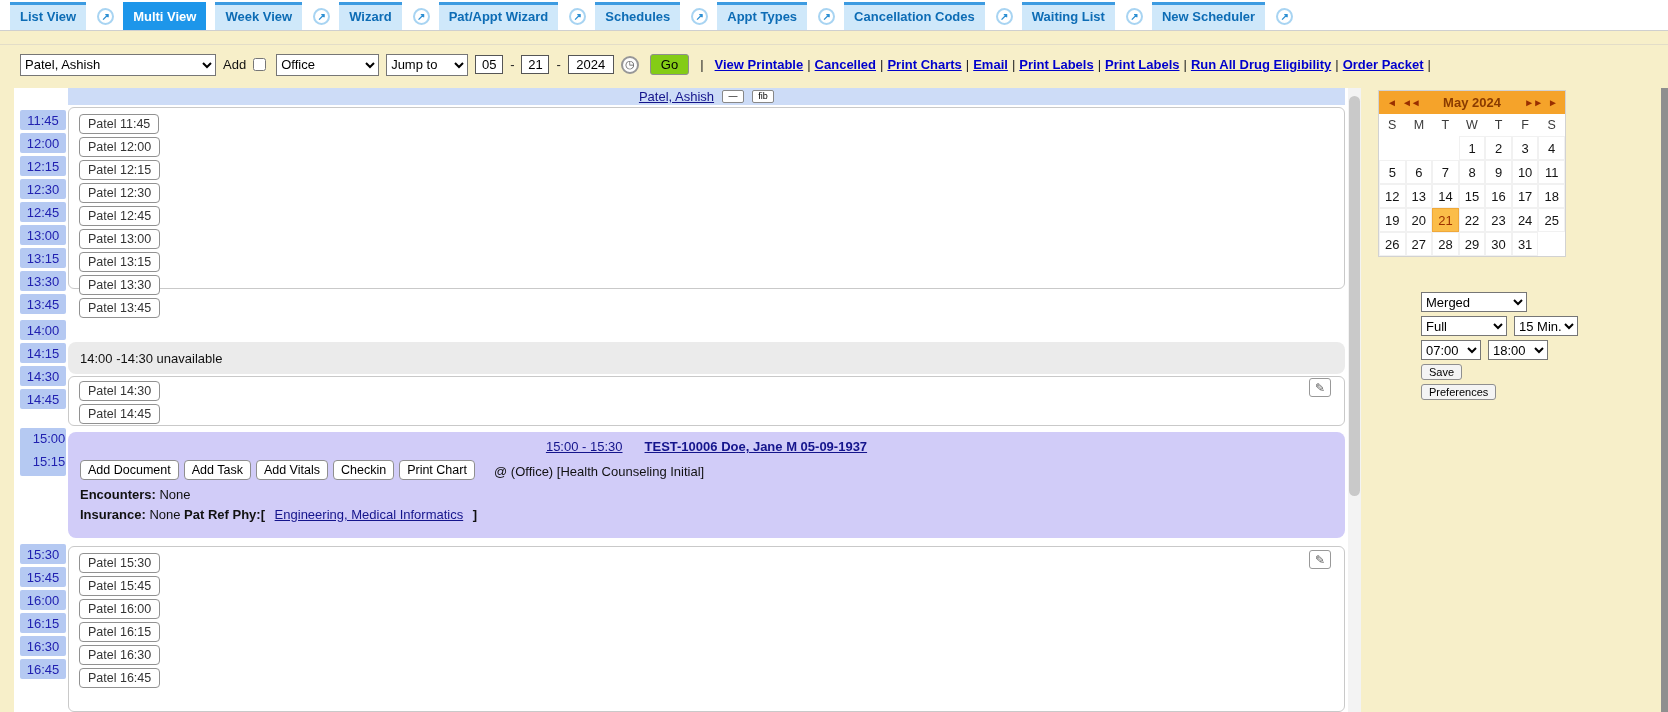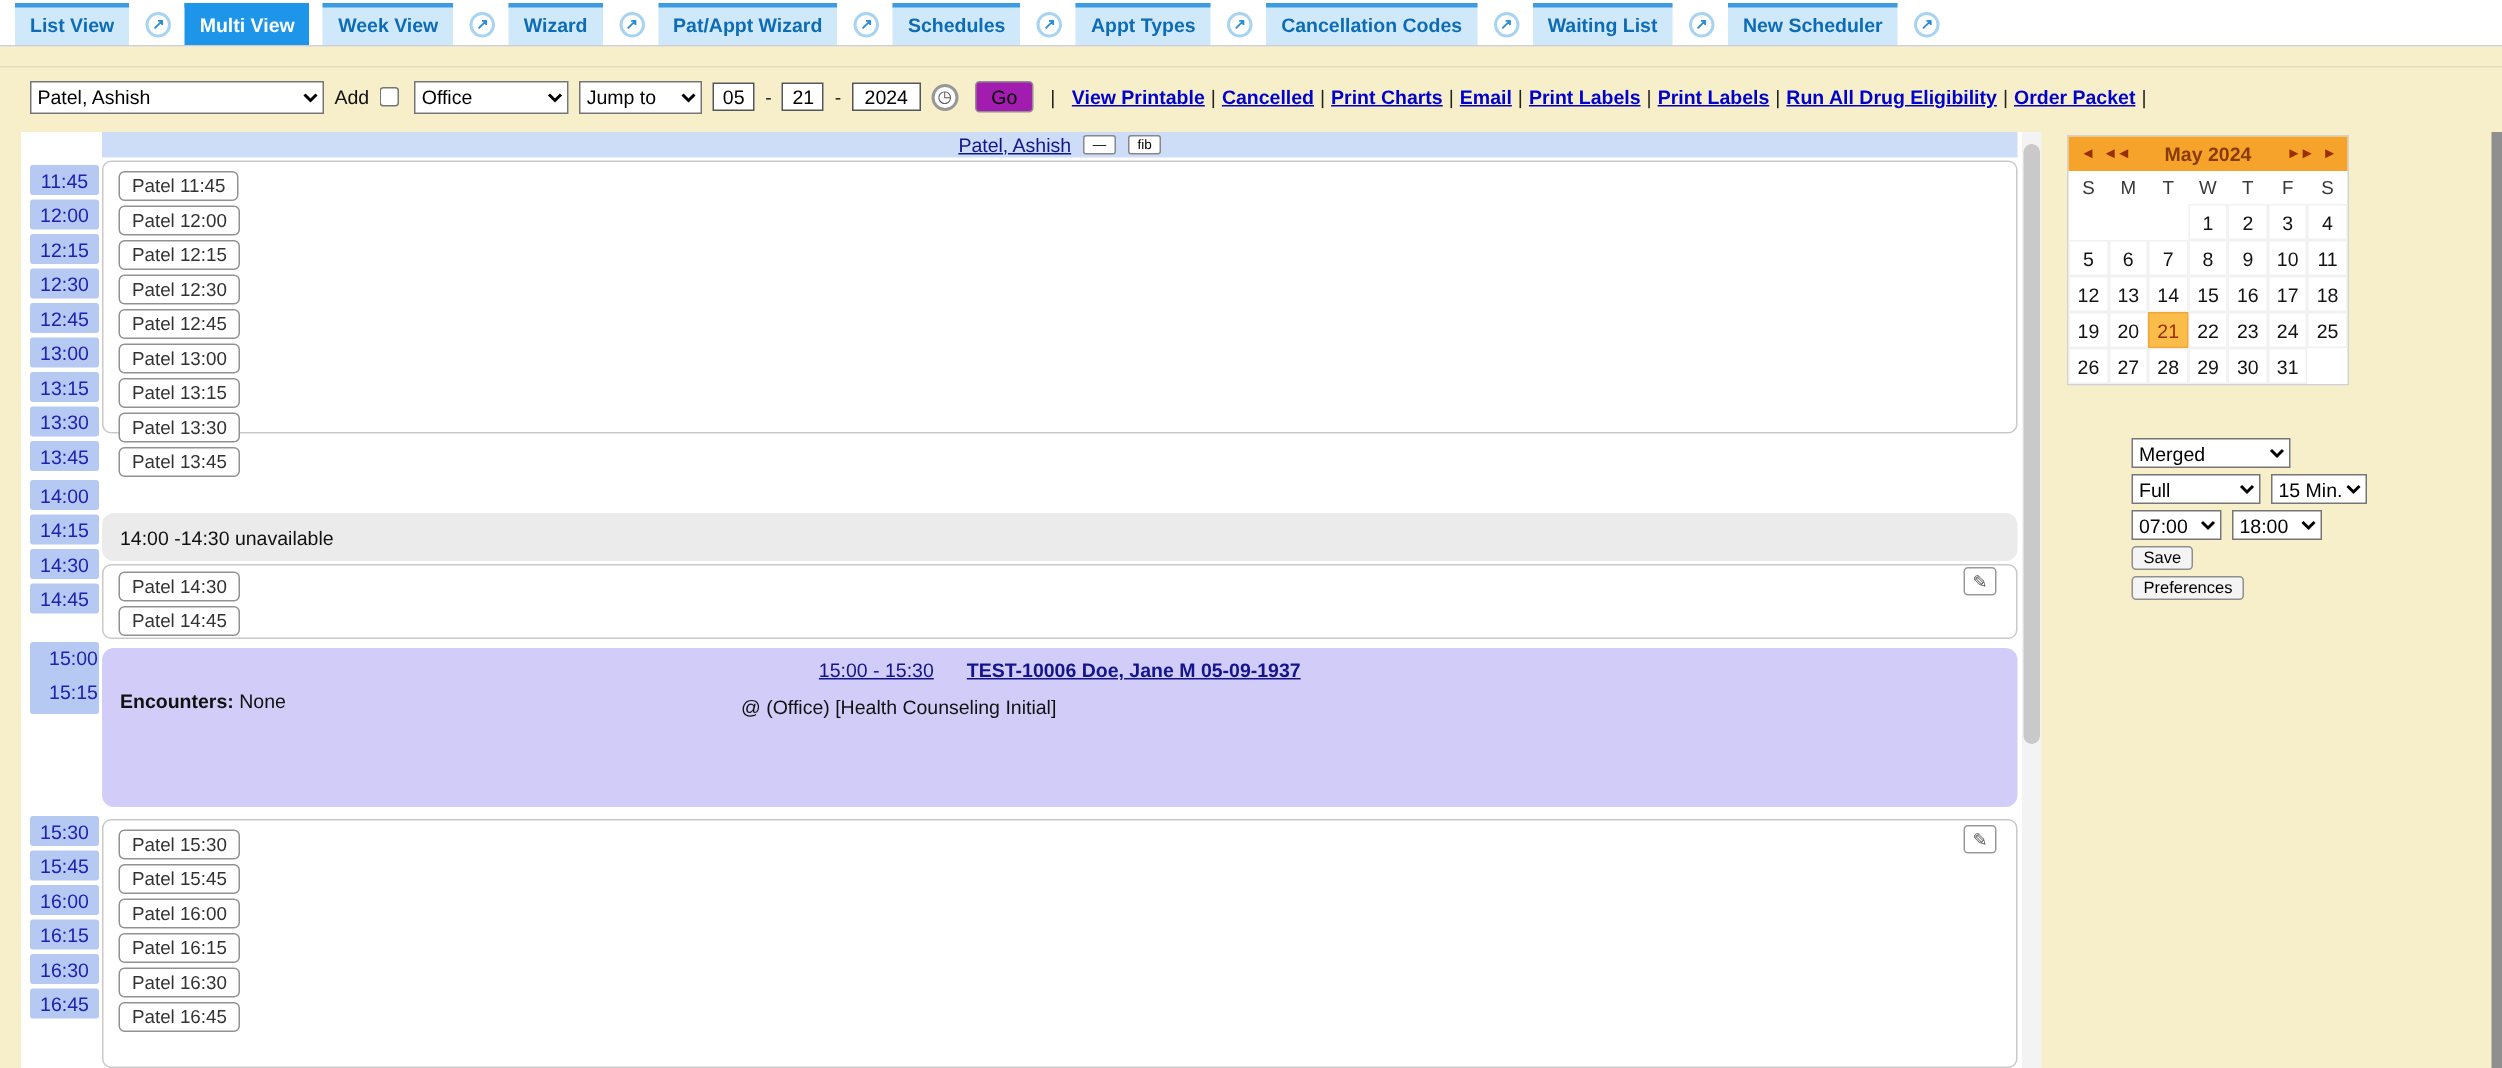--- a/index.html
+++ b/index.html
@@ -26,21 +26,21 @@
   select { font-family:inherit; font-size:13px; height:22px; background:#fff; border:1px solid #767676; }
   .sel-provider { width:196px; } .sel-facility { width:103px; } .sel-jump { width:82px; }
   .add-wrap { display:flex; align-items:center; gap:3px; }
   .date-input { width:28px; height:19px; border:1px solid #555; font-size:13px; text-align:center;
                 padding:0; font-family:Liberation Sans, sans-serif; }
   .date-input.year { width:46px; }
   .date-dash { color:#222; }
   .clock-btn { width:18px; height:18px; border-radius:50%; border:2px solid #979797; color:#555;
                font-size:11px; display:inline-flex; align-items:center; justify-content:center;
                background:#fdfdfd; cursor:pointer; flex:none; }
-  .go-btn { font-size:13px; padding:2px 10px; border:1px solid #8f8f8f; background:#a21caf;
+  .go-btn { font-size:13px; padding:2px 10px; border:1px solid #8f8f8f; background:#84cc16;
             border-radius:3px; font-family:inherit; cursor:pointer; margin-left:4px; }
   .links { display:flex; align-items:center; }
   .linkwrap { display:flex; align-items:center; }
   .tlink { color:#0000cc; font-weight:bold; text-decoration:underline; font-size:13px; cursor:pointer;
            white-space:nowrap; }
   .sep { color:#222; margin:0 4px; }
 
   
   .main-panel { position:absolute; left:14px; top:88px; width:1334px; height:624px; background:#fff;
                 overflow:hidden; }
@@ -309,24 +309,39 @@
       <button class="edit-btn" style="pointer-events:auto; top:2px;">
           <span>✎</span>
         </button>
     </div>
 
     <div class="block appt">
       <div class="appt-line1">
         <a class="appt-time">15:00 - 15:30</a>
         <a class="appt-patient">TEST-10006 Doe, Jane M 05-09-1937</a>
       </div>
+      <div class="appt-actions">
+
+      <button class="appt-btn">Add Document</button>
+          <button class="appt-btn">Add Task</button>
+          <button class="appt-btn">Add Vitals</button>
+          <button class="appt-btn">Checkin</button>
+          <button class="appt-btn">Print Chart</button>
+        </div>
       <span class="appt-loc" style="position:absolute; top:32px; left:420px;">@ (Office)  [Health Counseling Initial]</span>
       <div class="appt-line">
         <b>Encounters:</b>
         <span>None</span>
+      </div>
+      <div class="appt-line">
+        <b>Insurance:</b>
+        <span>None</span>
+        <b>Pat Ref Phy:[</b>
+        <a class="ref-link">Engineering, Medical Informatics</a>
+        <b>]</b>
       </div>
     </div>
 
     <div class="block boxed box3">
 
     <button class="slot-btn">Patel 15:30</button>
         <button class="slot-btn">Patel 15:45</button>
         <button class="slot-btn">Patel 16:00</button>
         <button class="slot-btn">Patel 16:15</button>
         <button class="slot-btn">Patel 16:30</button>

